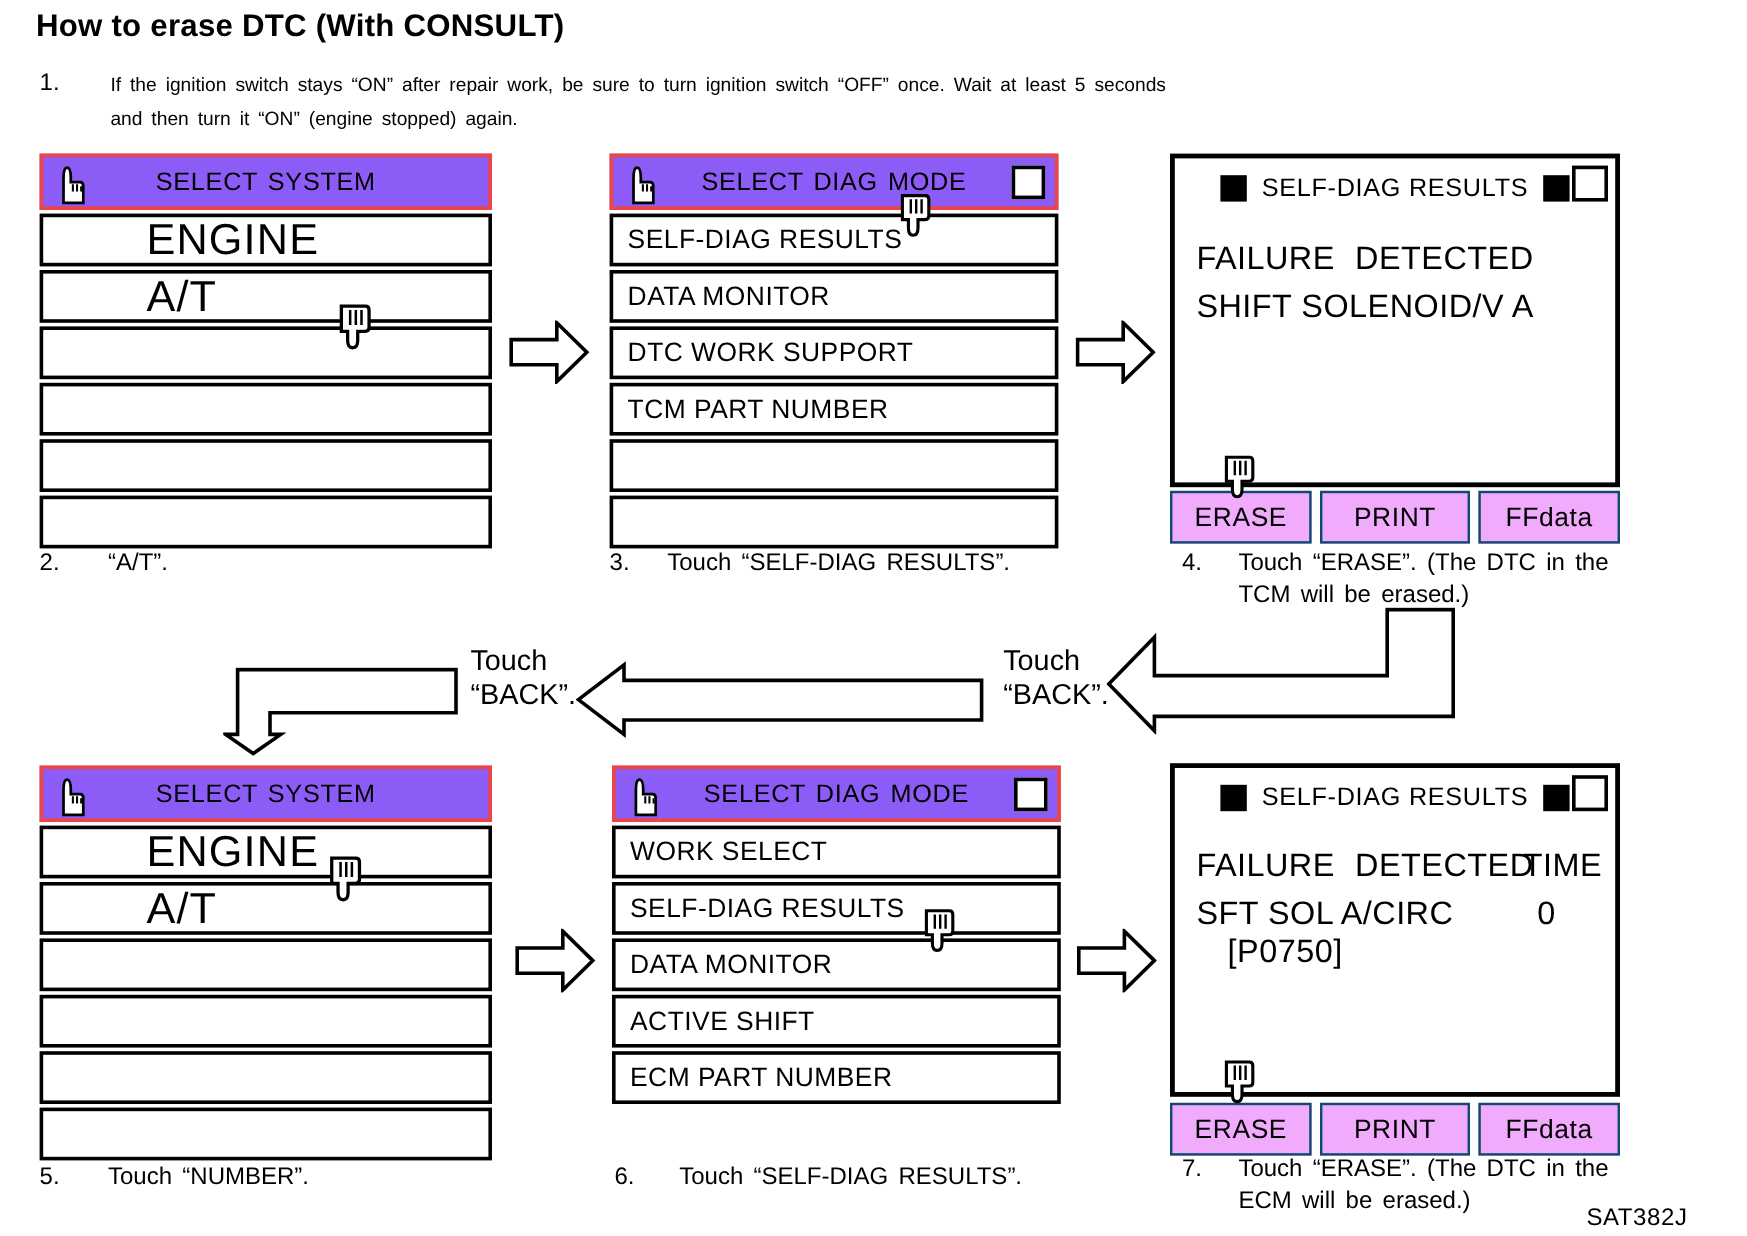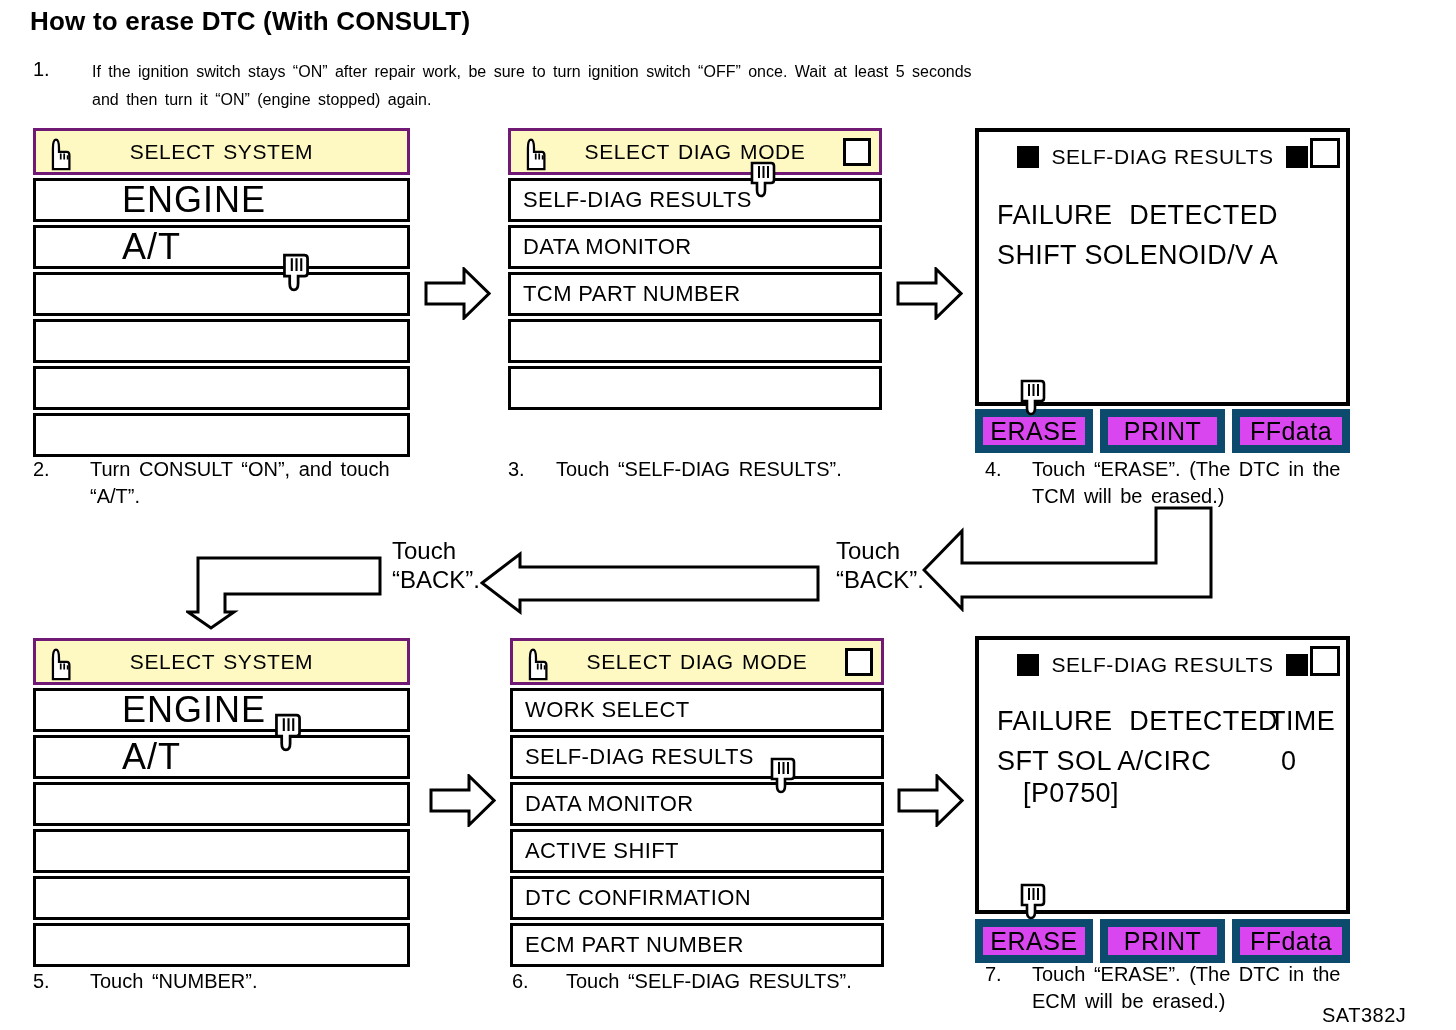--- a/index.html
+++ b/index.html
@@ -6,39 +6,39 @@
   *{box-sizing:border-box}
   body{font-family:"Liberation Sans","DejaVu Sans",sans-serif;color:#000}
   #page{position:relative;width:1456px;height:1030px;background:#fff;overflow:hidden}
   .abs{position:absolute}
 
   .doc-title{font-size:26px;font-weight:bold;letter-spacing:.2px}
   .step-num{font-size:20px}
   .step-text{font-size:16px;line-height:28px;word-spacing:3px}
   .cap-line{font-size:20px;line-height:27px;word-spacing:3px;white-space:nowrap}
 
-  .scr-head{height:47px;border:3px solid #701a75;background:#fef9c3;position:relative;
+  .scr-head{height:47px;border:3px solid #ef4444;background:#8b5cf6;position:relative;
             display:flex;align-items:center;justify-content:center}
   .head-title{font-size:21px;letter-spacing:.6px;word-spacing:2px}
   .scr-row{height:44px;border:3px solid #000;background:#fff;margin-top:3px;
            display:flex;align-items:center;font-size:22px;letter-spacing:.4px}
   .scr-row.big{font-size:36px;padding-left:86px;letter-spacing:1px}
   .scr-row.menu{padding-left:12px}
 
   .bigbox{border:4px solid #000;background:#fff}
   .res-head{display:flex;align-items:center;justify-content:center;gap:12px;margin-top:13px}
   .res-title{font-size:21px;letter-spacing:.6px}
   .blk{width:22px;height:22px;background:#000;display:inline-block}
   .sq-btn{position:absolute;width:30px;height:30px;border:3px solid #000;background:#fff}
   .sq-btn28{position:absolute;width:28px;height:28px;border:3px solid #000;background:#fff;right:8px;top:7px}
   .res-line{position:absolute;font-size:27px;letter-spacing:.4px;white-space:nowrap}
   .wide-words{word-spacing:9px}
 
-  .btn{height:44px;border:8px solid #0c4a6e;background:#d946ef;display:flex;align-items:center;
-       justify-content:center;font-size:25px;letter-spacing:.5px}
+  .btn{height:44px;border:2px solid #0c4a6e;background:#f0abfc;display:flex;align-items:center;
+       justify-content:center;font-size:22px;letter-spacing:.5px}
 
   .back-label div{font-size:24px;line-height:29px;white-space:nowrap}
   .hand{z-index:6}
   .figcode{font-size:20px;letter-spacing:.5px}
 </style>
 </head>
 <body>
 
 <div id="page">
 
@@ -87,20 +87,23 @@
       <span class="head-title">SELECT DIAG MODE</span>
       <span class="sq-btn28"></span>
     </div>
     <div class="scr-row menu">
         <span>SELF-DIAG RESULTS</span>
       </div>
     <div class="scr-row menu">
         <span>DATA MONITOR</span>
       </div>
     <div class="scr-row menu">
+        <span>DTC WORK SUPPORT</span>
+      </div>
+    <div class="scr-row menu">
         <span>TCM PART NUMBER</span>
       </div>
     <div class="scr-row">
         <span></span>
       </div>
     <div class="scr-row">
         <span></span>
       </div>
   </div>
 
@@ -133,21 +136,20 @@
     <path d="M4 3 H23 Q26 3 26 6 V20 Q26 23 23 23 H17 V30 Q17 36 13 36 Q9 36 9 30 V23 H4 Z" fill="#fff" stroke="#000" stroke-width="2.6"></path>
     <path d="M11 6 V18 M15.5 6 V18 M20 6 V18" stroke="#000" stroke-width="2" fill="none"></path>
   </svg>
   <svg class="abs hand" style="left:1018px;top:378px" width="30" height="40" viewBox="0 0 30 40">
     <path d="M4 3 H23 Q26 3 26 6 V20 Q26 23 23 23 H17 V30 Q17 36 13 36 Q9 36 9 30 V23 H4 Z" fill="#fff" stroke="#000" stroke-width="2.6"></path>
     <path d="M11 6 V18 M15.5 6 V18 M20 6 V18" stroke="#000" stroke-width="2" fill="none"></path>
   </svg>
 
   <div class="abs cap-line" style="left:33px;top:456px">2.</div>
   <div class="abs" style="left:90px;top:456px">
-    <div class="cap-line">Turn CONSULT “ON”, and touch</div>
     <div class="cap-line">“A/T”.</div>
   </div>
   <div class="abs cap-line" style="left:508px;top:456px">3.</div>
   <div class="abs cap-line" style="left:556px;top:456px">Touch “SELF-DIAG RESULTS”.</div>
   <div class="abs cap-line" style="left:985px;top:456px">4.</div>
   <div class="abs" style="left:1032px;top:456px">
     <div class="cap-line">Touch “ERASE”. (The DTC in the</div>
     <div class="cap-line">TCM will be erased.)</div>
   </div>
 
@@ -210,23 +212,20 @@
         <span>WORK SELECT</span>
       </div>
     <div class="scr-row menu">
         <span>SELF-DIAG RESULTS</span>
       </div>
     <div class="scr-row menu">
         <span>DATA MONITOR</span>
       </div>
     <div class="scr-row menu">
         <span>ACTIVE SHIFT</span>
-      </div>
-    <div class="scr-row menu">
-        <span>DTC CONFIRMATION</span>
       </div>
     <div class="scr-row menu">
         <span>ECM PART NUMBER</span>
       </div>
   </div>
 
   <div class="abs bigbox" style="left:975px;top:636px;width:375px;height:278px">
     <div class="res-head">
       <span class="blk"></span>
       <span class="res-title">SELF-DIAG RESULTS</span>

